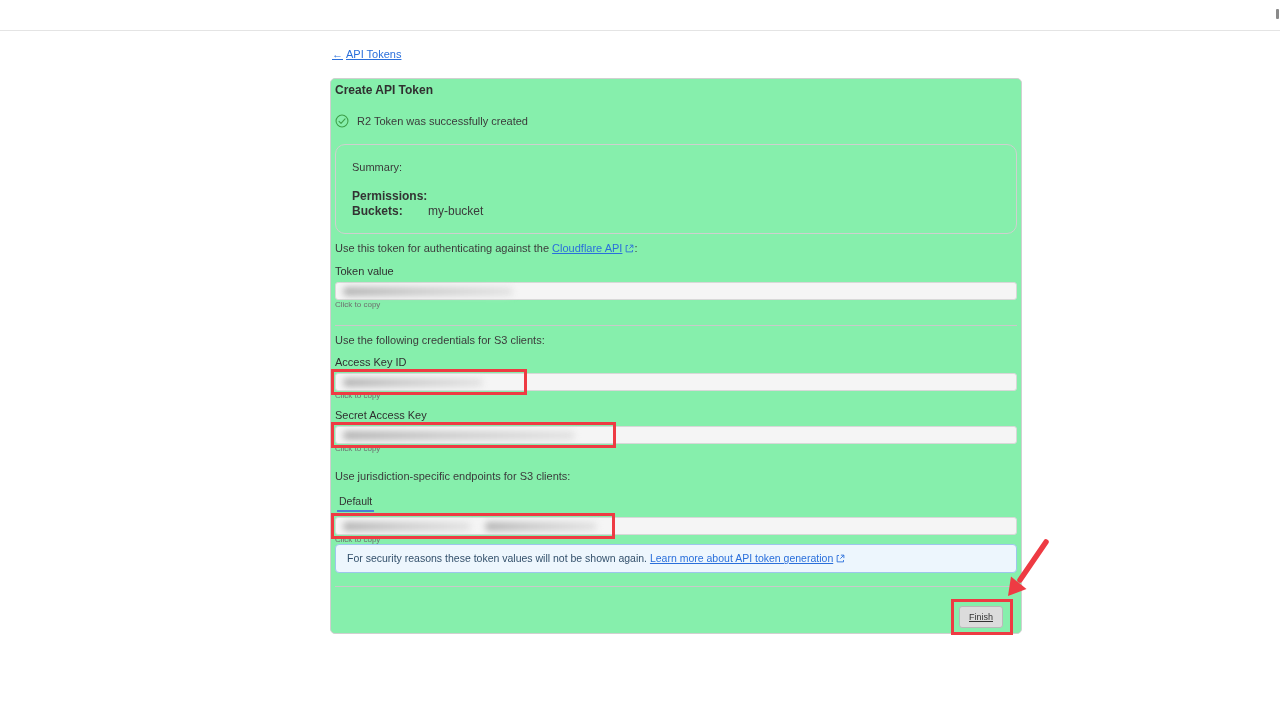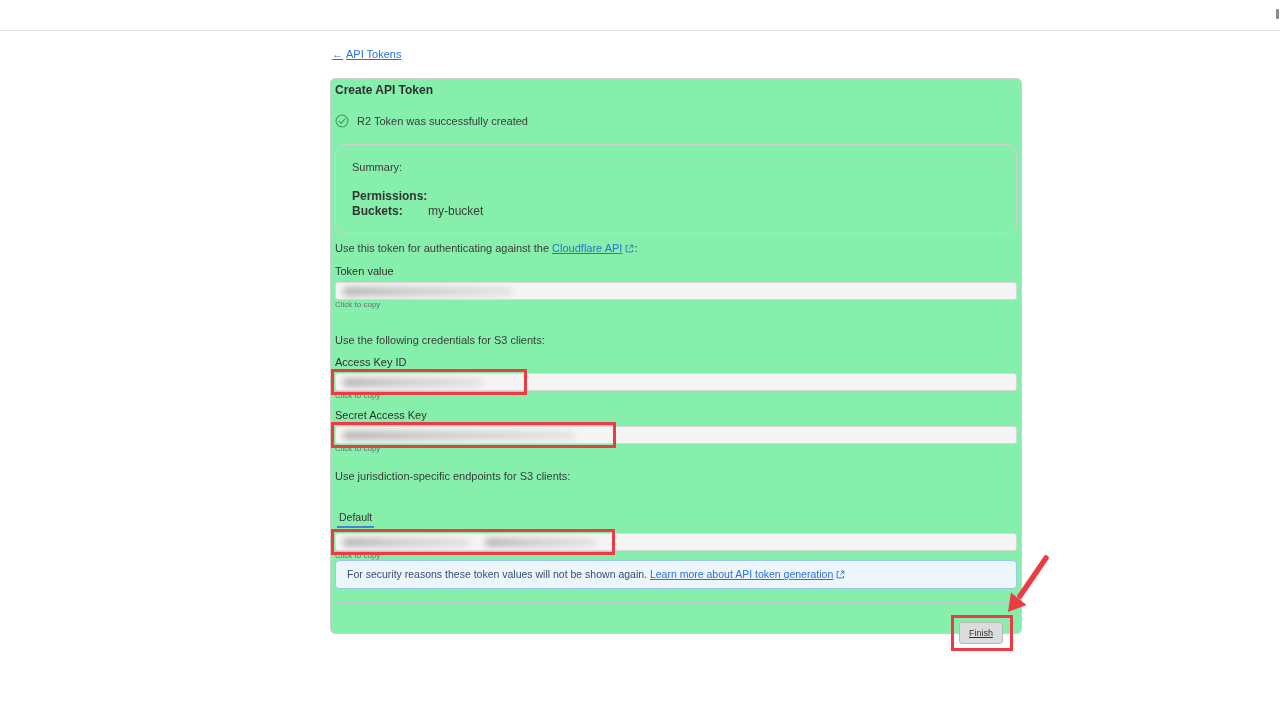--- a/index.html
+++ b/index.html
@@ -35,21 +35,21 @@
   .ext-icon{display:inline-block;vertical-align:-1px;color:var(--link-blue);}
   .field-label{font-size:11px;font-weight:normal;margin-top:10px;color:#303030;}
   .field-wrap{position:relative;margin-top:5px;}
   .field{height:18px;background:var(--field-bg);border:1px solid #d8d8d8;border-radius:3px;
     display:flex;align-items:center;padding:0 7px;gap:14px;cursor:pointer;}
   .blob{height:9px;border-radius:5px;filter:blur(3px);
     background:linear-gradient(90deg,#b5b5b5 0%,#cdcdcd 45%,#e3e3e3 100%);}
   .copy-hint{font-size:8px;color:#6e6e6e;}
   .divider{border:none;border-top:1px solid #c9c9c9;margin-top:16px;}
   .red-rect{position:absolute;border:3px solid var(--annotation-red);pointer-events:none;}
-  .tab{display:inline-block;margin-top:29px;margin-left:2px;font-size:10.5px;color:#333;
+  .tab{display:inline-block;margin-top:13px;margin-left:2px;font-size:10.5px;color:#333;
     padding:0 2px 3px 2px;border-bottom:2px solid #4a7fd4;cursor:pointer;}
   .notice{background:var(--notice-bg);border:1px solid var(--notice-border);
     border-radius:4px;padding:7px 11px;font-size:10.5px;color:#33506b;}
   .finish-row{display:flex;justify-content:flex-end;margin-top:12px;padding-right:4px;}
   .finish-annot{position:relative;display:inline-block;border:3px solid var(--annotation-red);
     padding:4px 7px 4px 5px;}
   .finish-btn{font-family:inherit;font-size:9px;color:#333;background:#dcdcdc;
     border:1px solid #b9b9b9;border-radius:3px;padding:5px 9px;cursor:pointer;text-decoration:underline;}
   .annot-arrow{position:absolute;right:-46px;top:-64px;width:56px;height:66px;pointer-events:none;}
 </style>

